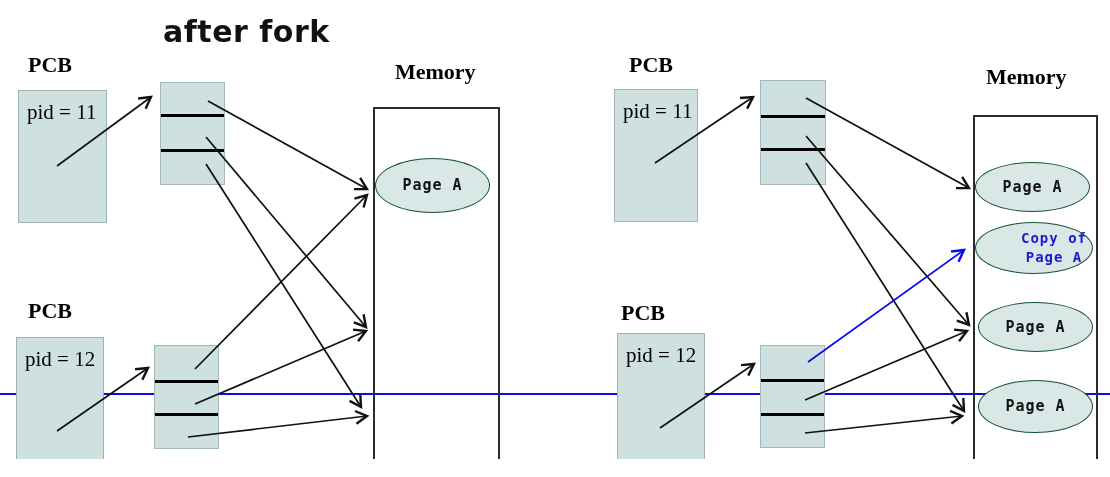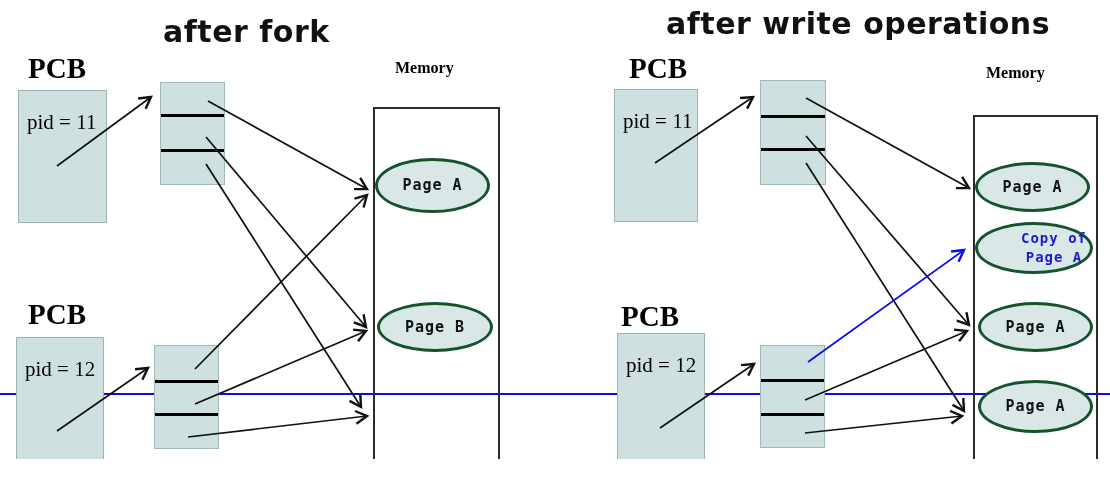--- a/index.html
+++ b/index.html
@@ -7,43 +7,43 @@
     position:relative;width:1110px;height:459px;background:#ffffff;overflow:hidden;
     font-family:"Liberation Sans", sans-serif;
     text-decoration:underline;
   }
   .title{
     position:absolute;font-family:"DejaVu Sans", sans-serif;font-weight:bold;
     font-size:30px;color:#111;white-space:nowrap;letter-spacing:0.5px;z-index:2;
   }
   .serif-label{
     position:absolute;font-family:"Liberation Serif","DejaVu Serif",serif;
-    font-weight:bold;font-size:29px;color:#000;white-space:nowrap;z-index:2;
+    font-weight:bold;font-size:22px;color:#000;white-space:nowrap;z-index:2;
   }
-  .mem-label{font-size:16px;}
+  .mem-label{font-size:22px;}
   .pcb{
     position:absolute;background:#cfe0e0;border:1px solid #9fb2b2;z-index:1;
     box-sizing:border-box;
   }
   .pid{
-    position:absolute;left:8px;top:19px;
+    position:absolute;left:8px;top:9px;
     font-family:"Liberation Serif","DejaVu Serif",serif;font-size:21px;color:#000;
     white-space:nowrap;
   }
   .ptable{
     position:absolute;background:#cfe0e0;border:1px solid #a3b8b8;z-index:1;
     box-sizing:border-box;
   }
   .tline{position:absolute;left:0;width:100%;height:3px;background:#000;}
   .membox{
     position:absolute;background:transparent;border:2px solid #2b2b2b;z-index:1;
     box-sizing:border-box;
   }
   .page-ellipse{
-    position:absolute;background:#d9e8e6;border:3px solid #14532d;border-radius:50%;
+    position:absolute;background:#d9e8e6;border:1px solid #14532d;border-radius:50%;
     display:flex;flex-direction:column;align-items:center;justify-content:center;
     z-index:1;box-sizing:border-box;
     font-family:"DejaVu Sans Mono","Liberation Mono",monospace;
     font-weight:bold;font-size:15px;color:#111;line-height:19px;letter-spacing:1px;
   }
   .page-ellipse.copy{color:#1a1ad0;font-size:14px;}
   .blue-rule{
     position:absolute;left:0;top:393px;width:1110px;height:2px;background:#0b0bee;z-index:0;
   }
   svg.arrows{position:absolute;left:0;top:0;z-index:3;pointer-events:none;}
@@ -78,25 +78,21 @@
     <div class="tline" style="top:34px;"></div>
     <div class="tline" style="top:67px;"></div>
   </div>
 
   <div class="serif-label mem-label" style="left:395px;top:59px;">Memory</div>
   <div class="membox" style="left:373px;top:107px;width:127px;height:356px;"></div>
 
   <div class="page-ellipse" style="left:375px;top:158px;width:115px;height:55px;">
     <span>Page A</span>
   </div>
-  <div class="page-ellipse" style="left:377px;top:302px;width:116px;height:50px;">
-    <span>Page B</span>
-  </div>
 
-  <div class="title" style="left:666px;top:6px;">after write operations</div>
 
   <div class="serif-label" style="left:629px;top:52px;">PCB</div>
   <div class="pcb" style="left:614px;top:89px;width:84px;height:133px;">
     <span class="pid">pid = 11</span>
   </div>
 
   <div class="ptable" style="left:760px;top:80px;width:66px;height:105px;">
     <div class="tline" style="top:34px;"></div>
     <div class="tline" style="top:67px;"></div>
   </div>

